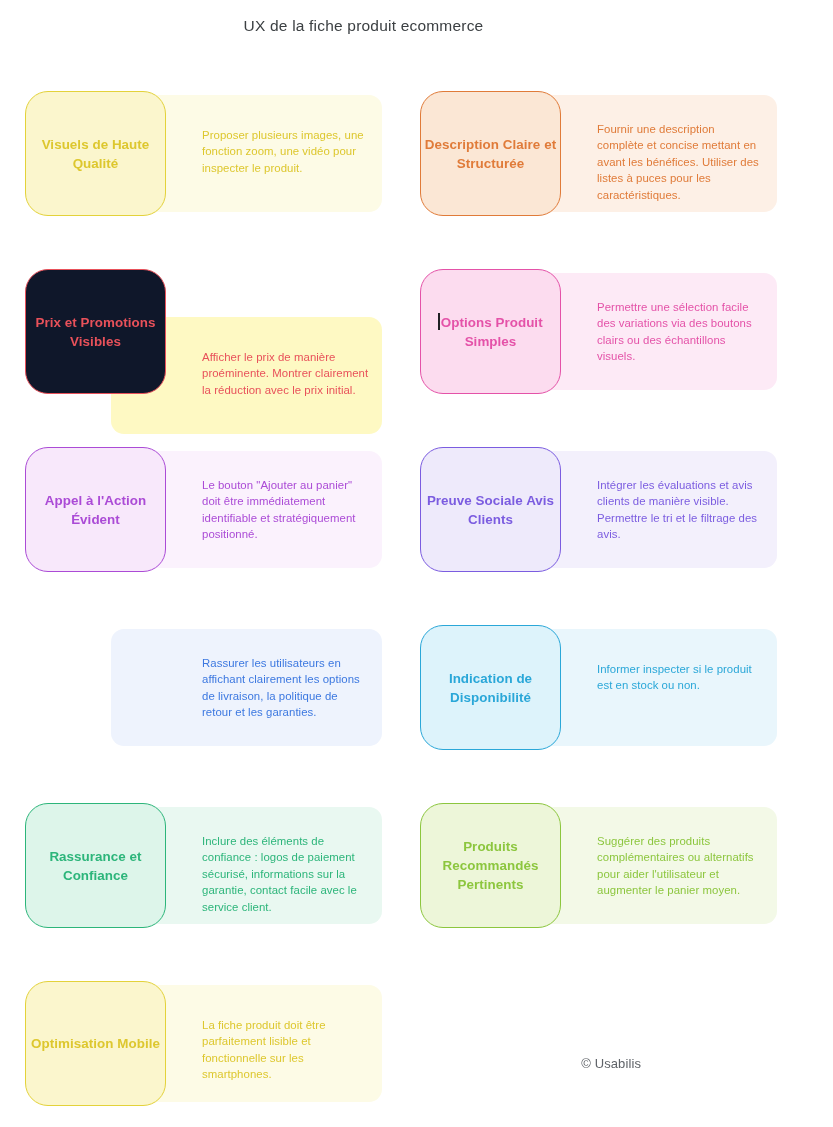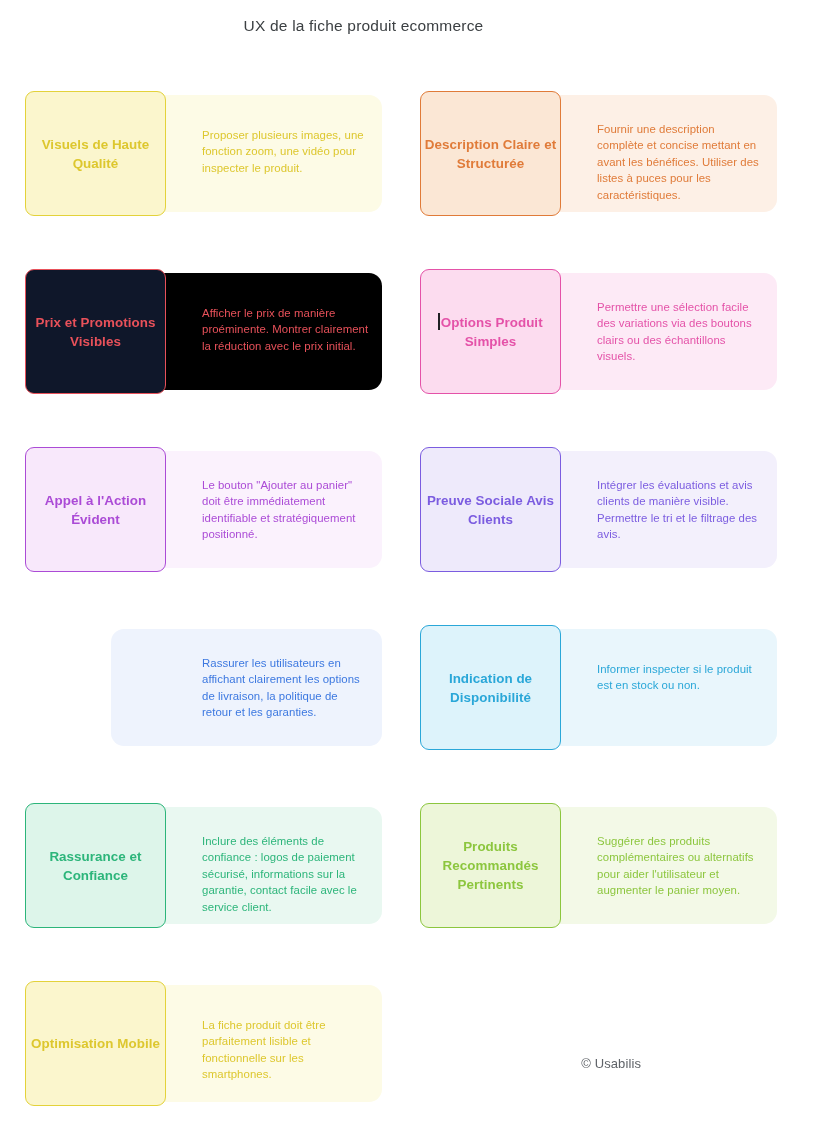--- a/index.html
+++ b/index.html
@@ -71,21 +71,21 @@
     padding-top: 26px;
   }
 
   
   .card-title {
     position: absolute;
     left: 0;
     top: 0;
     width: 141px;
     height: 125px;
-    border-radius: 9px;
+    border-radius: 23px;
     border-width: 1.4px;
     border-style: solid;
     box-sizing: border-box;
     display: flex;
     align-items: center;
     justify-content: center;
     text-align: center;
     font-size: 13.4px;
     font-weight: bold;
     line-height: 19px;
@@ -124,21 +124,21 @@
           <div class="card-desc" style="background: rgb(253, 251, 230); color: rgb(221, 199, 46);">Proposer plusieurs images, une fonction zoom, une vidéo pour inspecter le produit.</div>
           <div class="card-title" style="background: rgb(251, 246, 205); border-color: rgb(227, 210, 58); color: rgb(221, 199, 46);">Visuels de Haute Qualité</div>
         </div>
         <div class="card">
           <div class="card-desc tall-text" style="background: rgb(253, 240, 230); color: rgb(224, 123, 57);">Fournir une description complète et concise mettant en avant les bénéfices. Utiliser des listes à puces pour les caractéristiques.</div>
           <div class="card-title" style="background: rgb(251, 231, 213); border-color: rgb(224, 123, 57); color: rgb(224, 123, 57);">Description Claire et Structurée</div>
         </div>
       </div>
       <div class="row">
         <div class="card">
-          <div class="card-desc" style="background: #000000; color: rgb(232, 81, 90);">Afficher le prix de manière proéminente. Montrer clairement la réduction avec le prix initial.</div>
+          <div class="card-desc" style="background: #fef9c3; color: rgb(232, 81, 90); margin-top: 44px;">Afficher le prix de manière proéminente. Montrer clairement la réduction avec le prix initial.</div>
           <div class="card-title" style="background: #0f172a; border-color: rgb(232, 81, 90); color: rgb(232, 81, 90);">Prix et Promotions Visibles</div>
         </div>
         <div class="card">
           <div class="card-desc tall-text" style="background: rgb(253, 234, 246); color: rgb(228, 82, 168);">Permettre une sélection facile des variations via des boutons clairs ou des échantillons visuels.</div>
           <div class="card-title" style="background: rgb(252, 220, 239); border-color: rgb(228, 82, 168); color: rgb(228, 82, 168);">
             <span><span class="caret"></span><span>Options Produit Simples</span></span>
           </div>
         </div>
       </div>
       <div class="row">

